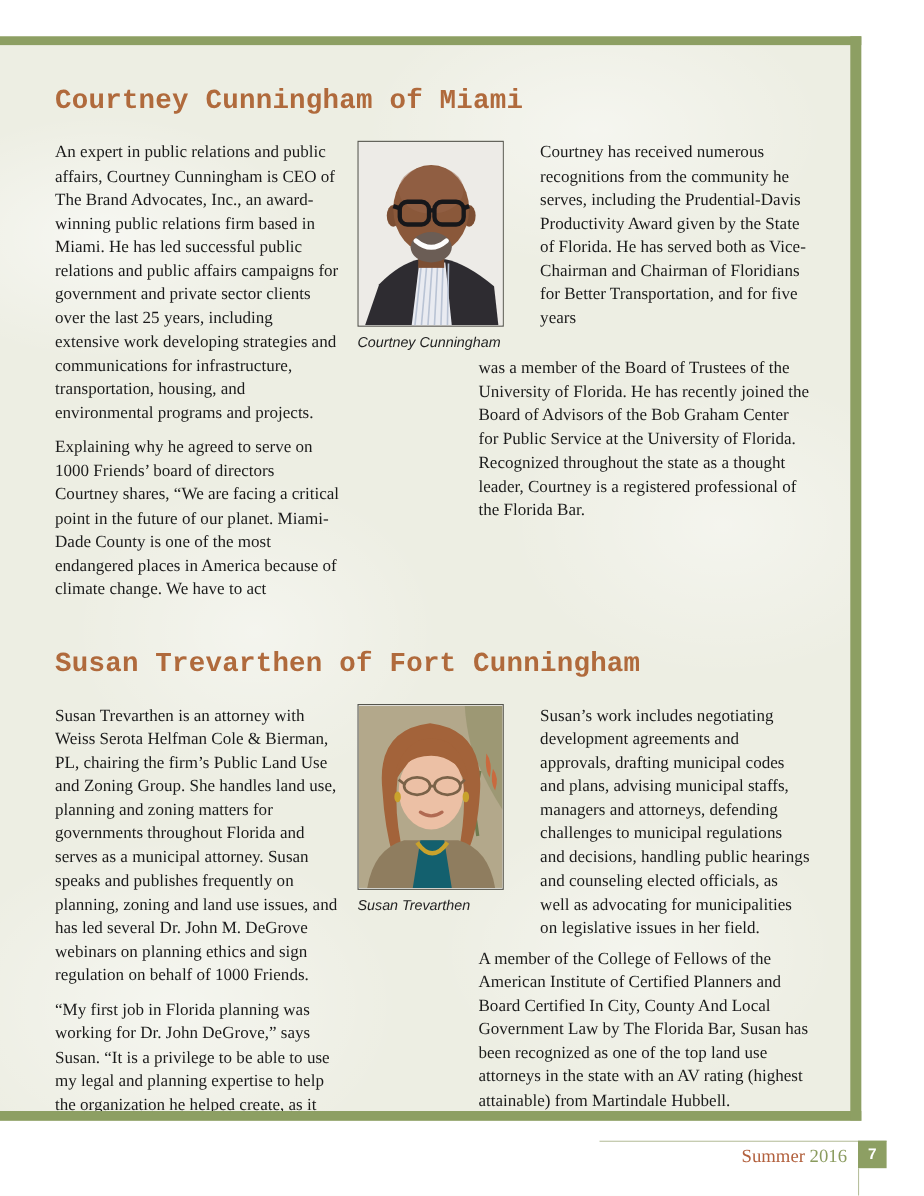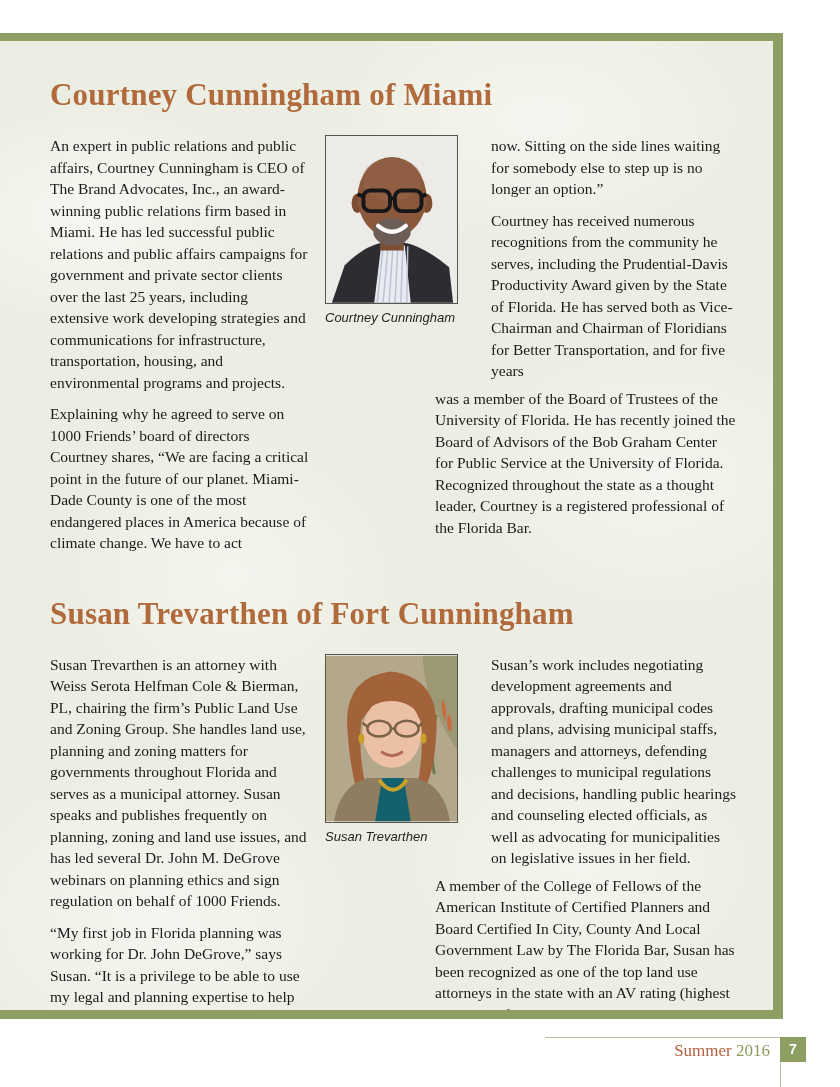--- a/index.html
+++ b/index.html
@@ -24,23 +24,23 @@
       radial-gradient(ellipse 300px 180px at 70% 8%,  rgba(255,255,255,.45), rgba(255,255,255,0) 70%),
       radial-gradient(ellipse 240px 200px at 30% 55%, rgba(255,255,255,.40), rgba(255,255,255,0) 70%),
       radial-gradient(ellipse 280px 200px at 85% 45%, rgba(255,255,255,.40), rgba(255,255,255,0) 70%),
       radial-gradient(ellipse 300px 220px at 20% 90%, rgba(255,255,255,.45), rgba(255,255,255,0) 70%),
       radial-gradient(ellipse 260px 180px at 75% 85%, rgba(255,255,255,.40), rgba(255,255,255,0) 70%);
     padding:36px 36px 0 50px;
     overflow:hidden;
   }
   
   h2.section-heading {
-    font-family:Liberation Serif, serif;
+    font-family:Liberation Mono, monospace;
     font-weight:700;
-    font-size:31px;
+    font-size:25px;
     letter-spacing:.2px;
     color:#b06a3c;
     margin:0 0 22px 0;
   }
   .section + .section h2.section-heading { margin-top:42px; }
   .three-col { display:flex;justify-content:space-between; }
   .col-left { width:260px; flex:none; }
   .col-rest { flex:1; margin-left:15px; }
   .photo-row { display:flex; }
   .col-right { flex:1; margin-left:17px; }
@@ -122,21 +122,20 @@
                   <rect x="70" y="55" width="27" height="21" rx="7"></rect>
                   <path d="M65 63 L70 63"></path>
                   <path d="M38 61 L32 59"></path>
                   <path d="M97 61 L102 59"></path>
                 </g>
               </svg>
             </div>
             <figcaption>Courtney Cunningham</figcaption>
           </figure>
           <div class="col-right">
-            <p class="body-text">now.  Sitting on the side lines waiting for somebody else to step up is no longer an option.”</p>
             <p class="body-text">Courtney has received numerous recognitions from the community he serves, including the Prudential-Davis Productivity Award given by the State of Florida. He has served both as Vice-Chairman and Chairman of Floridians for Better Transportation, and for five years</p>
           </div>
         </div>
         <p class="continuation">was a member of the Board of Trustees of the University of Florida. He has recently joined the Board of Advisors of the Bob Graham Center for Public Service at the University of Florida. Recognized throughout the state as a thought leader, Courtney is a registered professional of the Florida Bar.</p>
       </div>
     </div>
   </section>
 
   <section class="section">
     <h2 class="section-heading">Susan Trevarthen of Fort Cunningham</h2>

